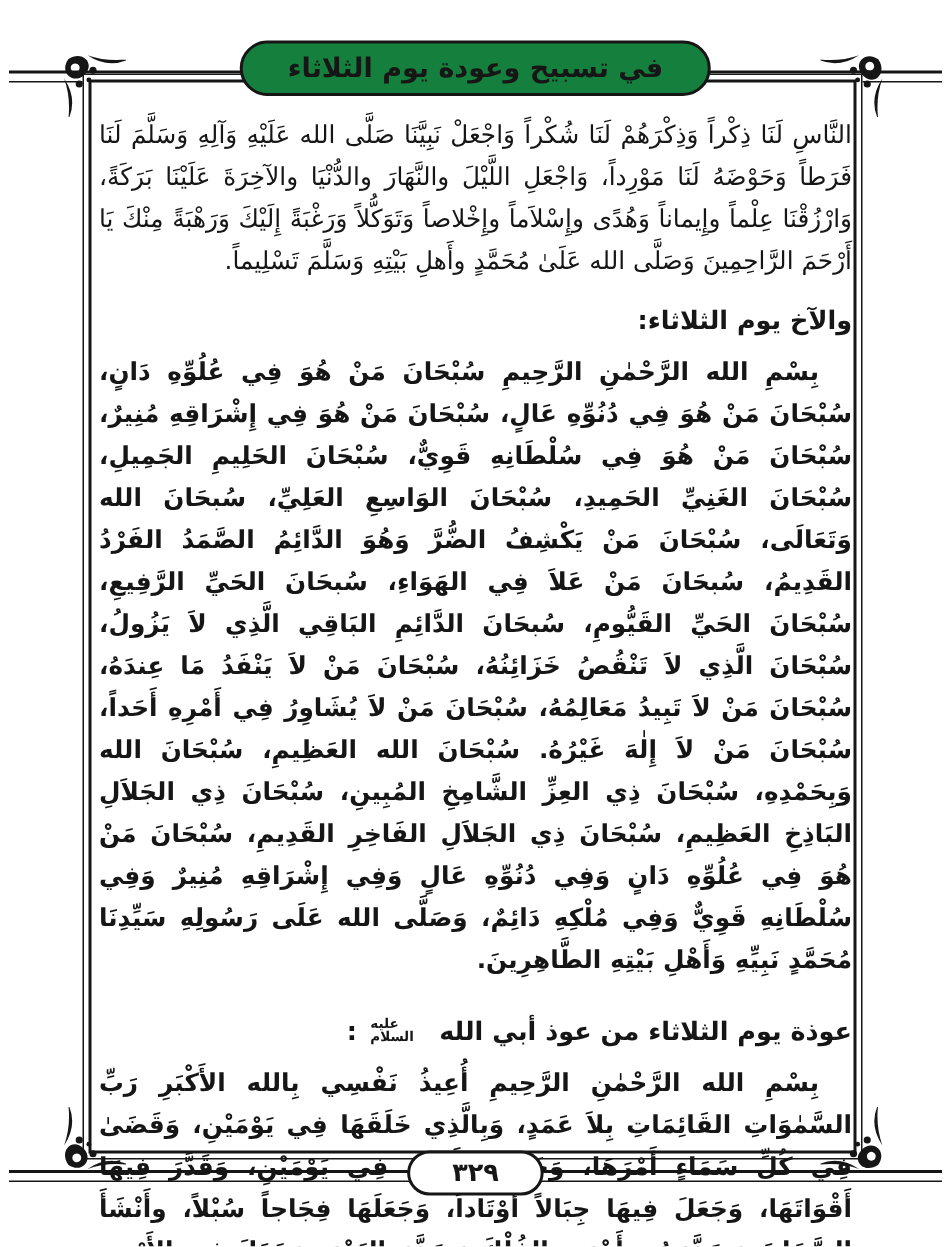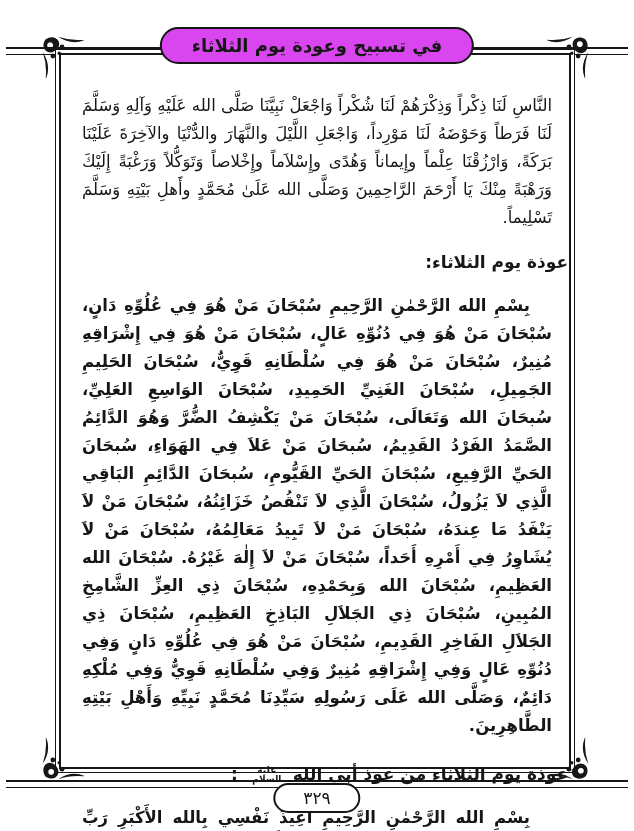--- a/index.html
+++ b/index.html
@@ -27,46 +27,46 @@
   
   .corner { position:absolute; width:44px; height:44px; z-index:3; }
   .corner svg { display:block; width:100%; height:100%; fill:#161616; }
   .corner-tl { left:40px; top:34px; }
   .corner-tr { left:547px; top:34px; transform:rotate(90deg); }
   .corner-br { left:547px; top:738px; transform:rotate(180deg); }
   .corner-bl { left:40px; top:738px; transform:rotate(270deg); }
   
   .title-cartouche {
     position:absolute; top:27px; left:50%; transform:translateX(-50%);
-    background:#d946ef; border:2px solid #161616; border-radius:22px;
+    background:#15803d; border:2px solid #161616; border-radius:22px;
     padding:6px 30px; z-index:4; font-weight:bold; font-size:18px;
     white-space:nowrap; direction:rtl;
   }
   
   .pagenum-cartouche {
-    position:absolute; top:783px; left:50%; transform:translateX(-50%);
+    position:absolute; top:767px; left:50%; transform:translateX(-50%);
     background:#ffffff; border:2.5px solid #161616; border-radius:16px;
-    padding:3px 28px; z-index:4; font-weight:normal; font-size:17px;
+    padding:3px 28px; z-index:4; font-weight:bold; font-size:17px;
     direction:rtl;
   }
   
   .text-area {
     position:absolute; left:66px; top:76px; width:502px;
     direction:rtl; text-align:justify; font-size:16.5px; line-height:28px;
     z-index:2;
   }
-  .para { margin:16px; }
+  .para { margin:0; }
   .para.indent { text-indent:22px;font-weight:bold; }
   .heading {
     font-weight:bold; font-size:17px; margin:12px 0 6px; text-align:right;
   }
   .heading-awda { margin-top:20px; }
   .honorific {
     display:inline-block; width:40px; font-size:9px; line-height:9.5px;
-    text-align:center; vertical-align:middle; font-weight:bold;
+    text-align:left; vertical-align:middle; font-weight:bold;
   }
   .heading-colon { margin:0 3px; }
 </style>
 </head>
 <body>
 
 <div class="page">
 
   <div class="rule rule-top"></div>
   <div class="rule rule-bottom"></div>
@@ -116,21 +116,21 @@
       </svg>
   </span>
 
   <div class="title-cartouche">
     <span>في تسبيح وعودة يوم الثلاثاء</span>
   </div>
 
   <div class="text-area">
     <p class="para">النَّاسِ لَنَا ذِكْراً وَذِكْرَهُمْ لَنَا شُكْراً وَاجْعَلْ نَبِيَّنَا صَلَّى الله عَلَيْهِ وَآلِهِ وَسَلَّمَ لَنَا فَرَطاً وَحَوْضَهُ لَنَا مَوْرِداً، وَاجْعَلِ اللَّيْلَ والنَّهَارَ والدُّنْيَا والآخِرَةَ عَلَيْنَا بَرَكَةً، وَارْزُقْنَا عِلْماً وإِيماناً وَهُدًى وإِسْلاَماً وإِخْلاصاً وَتَوَكُّلاً وَرَغْبَةً إِلَيْكَ وَرَهْبَةً مِنْكَ يَا أَرْحَمَ الرَّاحِمِينَ وَصَلَّى الله عَلَىٰ مُحَمَّدٍ وأَهلِ بَيْتِهِ وَسَلَّمَ تَسْلِيماً.</p>
 
-    <div class="heading">عوذة يوم الثلاثاء:</div>
+    <div class="heading">والآخ يوم الثلاثاء:</div>
 
     <p class="para indent">بِسْمِ الله الرَّحْمٰنِ الرَّحِيمِ سُبْحَانَ مَنْ هُوَ فِي عُلُوِّهِ دَانٍ، سُبْحَانَ مَنْ هُوَ فِي دُنُوِّهِ عَالٍ، سُبْحَانَ مَنْ هُوَ فِي إِشْرَاقِهِ مُنِيرٌ، سُبْحَانَ مَنْ هُوَ فِي سُلْطَانِهِ قَوِيٌّ، سُبْحَانَ الحَلِيمِ الجَمِيلِ، سُبْحَانَ الغَنِيِّ الحَمِيدِ، سُبْحَانَ الوَاسِعِ العَلِيِّ، سُبحَانَ الله وَتَعَالَى، سُبْحَانَ مَنْ يَكْشِفُ الضُّرَّ وَهُوَ الدَّائِمُ الصَّمَدُ الفَرْدُ القَدِيمُ، سُبحَانَ مَنْ عَلاَ فِي الهَوَاءِ، سُبحَانَ الحَيِّ الرَّفِيعِ، سُبْحَانَ الحَيِّ القَيُّومِ، سُبحَانَ الدَّائِمِ البَاقِي الَّذِي لاَ يَزُولُ، سُبْحَانَ الَّذِي لاَ تَنْقُصُ خَزَائِنُهُ، سُبْحَانَ مَنْ لاَ يَنْفَدُ مَا عِندَهُ، سُبْحَانَ مَنْ لاَ تَبِيدُ مَعَالِمُهُ، سُبْحَانَ مَنْ لاَ يُشَاوِرُ فِي أَمْرِهِ أَحَداً، سُبْحَانَ مَنْ لاَ إِلٰهَ غَيْرُهُ. سُبْحَانَ الله العَظِيمِ، سُبْحَانَ الله وَبِحَمْدِهِ، سُبْحَانَ ذِي العِزِّ الشَّامِخِ المُبِينِ، سُبْحَانَ ذِي الجَلاَلِ البَاذِخِ العَظِيمِ، سُبْحَانَ ذِي الجَلاَلِ الفَاخِرِ القَدِيمِ، سُبْحَانَ مَنْ هُوَ فِي عُلُوِّهِ دَانٍ وَفِي دُنُوِّهِ عَالٍ وَفِي إِشْرَاقِهِ مُنِيرٌ وَفِي سُلْطَانِهِ قَوِيٌّ وَفِي مُلْكِهِ دَائِمٌ، وَصَلَّى الله عَلَى رَسُولِهِ سَيِّدِنَا مُحَمَّدٍ نَبِيِّهِ وَأَهْلِ بَيْتِهِ الطَّاهِرِينَ.</p>
 
     <div class="heading heading-awda">
       <span>عوذة يوم الثلاثاء من عوذ أبي الله</span>
       <span class="honorific">عليه السلام</span>
       <span class="heading-colon">:</span>
     </div>
 
     <p class="para indent">بِسْمِ الله الرَّحْمٰنِ الرَّحِيمِ أُعِيذُ نَفْسِي بِالله الأَكْبَرِ رَبِّ السَّمٰوَاتِ القَائِمَاتِ بِلاَ عَمَدٍ، وَبِالَّذِي خَلَقَهَا فِي يَوْمَيْنِ، وَقَضَىٰ فِي كُلِّ سَمَاءٍ أَمْرَهَا، وَخَلَقَ الأَرْضَ فِي يَوْمَيْنِ، وَقَدَّرَ فِيهَا أَقْوَاتَهَا، وَجَعَلَ فِيهَا جِبَالاً أَوْتَاداً، وَجَعَلَهَا فِجَاجاً سُبْلاً، وأَنْشَأَ السَّحَابَ وَسَخَّرَهُ، وأَجْرَى الفُلْكَ وَسَخَّرَ البَحْرَ، وَجَعَلَ فِي الأَرْضِ رَوَاسِيَ وأَنْهَاراً، مِنْ شَرِّ مَا يَكُونُ فِي اللَّيْلِ والنَّهَارِ وَتُعْقَدُ عَلَيْهِ القُلُوبُ وَتَرَاهُ العُيُونُ مِنَ الجِنِّ والإِنْسِ،</p>

